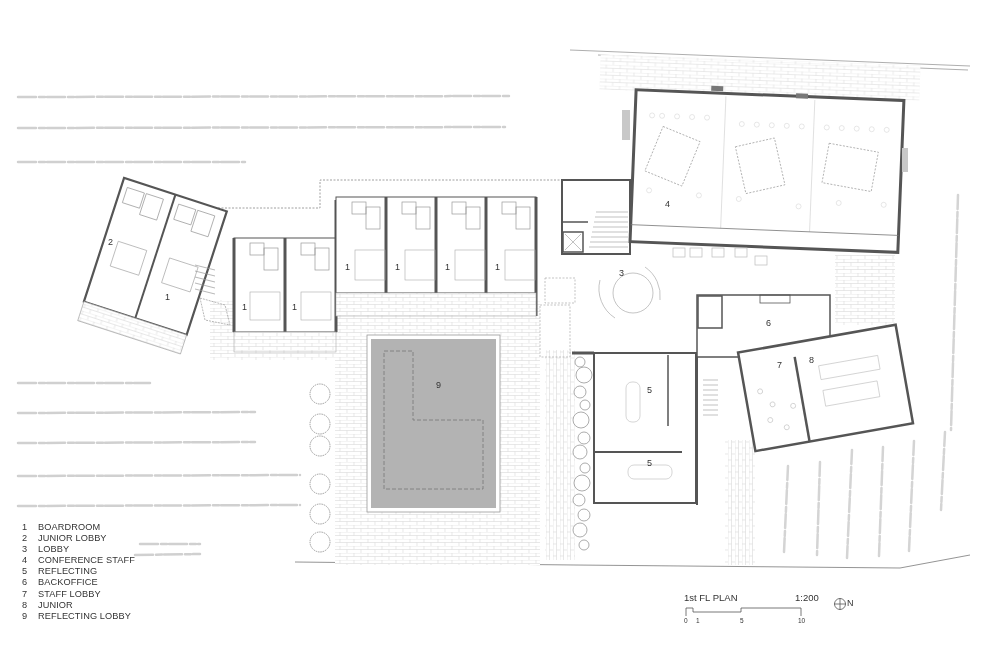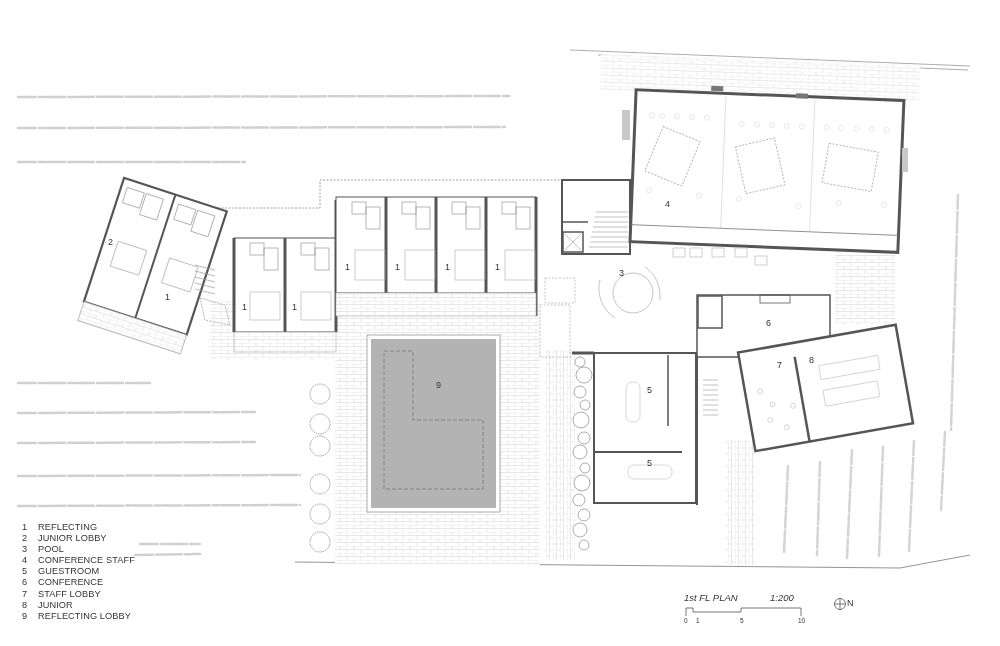--- a/index.html
+++ b/index.html
@@ -2,21 +2,21 @@
 <html><head>
 <meta charset="utf-8">
 <style>
   html, body { margin: 0; padding: 0; background: #ffffff; }
   body { width: 1000px; height: 646px; overflow: hidden; position: relative; font-family: "Liberation Sans", sans-serif; }
   #plan { position: absolute; left: 0; top: 0; width: 1000px; height: 646px; }
   .legend { position: absolute; left: 22px; top: 522px; font-size: 9.2px; color: #333; line-height: 11.1px; letter-spacing: 0.1px; }
   .legend-row { display: flex; }
   .legend-num { width: 16px; }
   .title-block { position: absolute; left: 684px; top: 592px; font-size: 9.5px; color: #333; }
-  .title-block .t { position: absolute; white-space: nowrap; font-style: italic; }
+  .title-block .t { position: absolute; white-space: nowrap; }
   .scale-tick { position: absolute; font-size: 6.5px; color: #333; }
   .room-label { font-family: "Liberation Sans", sans-serif; font-size: 9px; fill: #333; }
   .north { position: absolute; left: 833px; top: 597px; font-size: 9px; color: #333; }
 </style>
 </head>
 <body>
 
 <svg id="plan" viewBox="0 0 1000 646" xmlns="http://www.w3.org/2000/svg">
   <defs>
     <pattern id="brick" width="14" height="7" patternUnits="userSpaceOnUse">
@@ -280,59 +280,59 @@
       <rect x="628" y="465" width="44" height="14" rx="6"></rect>
     </g>
   </g>
   <text class="room-label" x="647" y="393">5</text>
   <text class="room-label" x="647" y="466">5</text>
 </svg>
 
 <div class="legend">
   <div class="legend-row">
       <span class="legend-num">1</span>
-      <span>REFLECTING</span>
+      <span>BOARDROOM</span>
     </div>
   <div class="legend-row">
       <span class="legend-num">2</span>
       <span>JUNIOR LOBBY</span>
     </div>
   <div class="legend-row">
       <span class="legend-num">3</span>
-      <span>POOL</span>
+      <span>LOBBY</span>
     </div>
   <div class="legend-row">
       <span class="legend-num">4</span>
       <span>CONFERENCE STAFF</span>
     </div>
   <div class="legend-row">
       <span class="legend-num">5</span>
-      <span>GUESTROOM</span>
+      <span>REFLECTING</span>
     </div>
   <div class="legend-row">
       <span class="legend-num">6</span>
-      <span>CONFERENCE</span>
+      <span>BACKOFFICE</span>
     </div>
   <div class="legend-row">
       <span class="legend-num">7</span>
       <span>STAFF LOBBY</span>
     </div>
   <div class="legend-row">
       <span class="legend-num">8</span>
       <span>JUNIOR</span>
     </div>
   <div class="legend-row">
       <span class="legend-num">9</span>
       <span>REFLECTING LOBBY</span>
     </div>
 </div>
 
 <div class="title-block">
   <span class="t" style="left:0;top:0">1st FL PLAN</span>
-  <span class="t" style="left:86px;top:0">1:200</span>
+  <span class="t" style="left:111px;top:0">1:200</span>
 </div>
 
 <svg style="position:absolute;left:684px;top:606px" width="130" height="12">
   <path d="M2 10 V2 H9 V6 H57 V2 H117 V10" stroke="#555" fill="none" stroke-width="0.8"></path>
 </svg>
 <span class="scale-tick" style="left:684px;top:617px">0</span>
 <span class="scale-tick" style="left:696px;top:617px">1</span>
 <span class="scale-tick" style="left:740px;top:617px">5</span>
 <span class="scale-tick" style="left:798px;top:617px">10</span>
 

